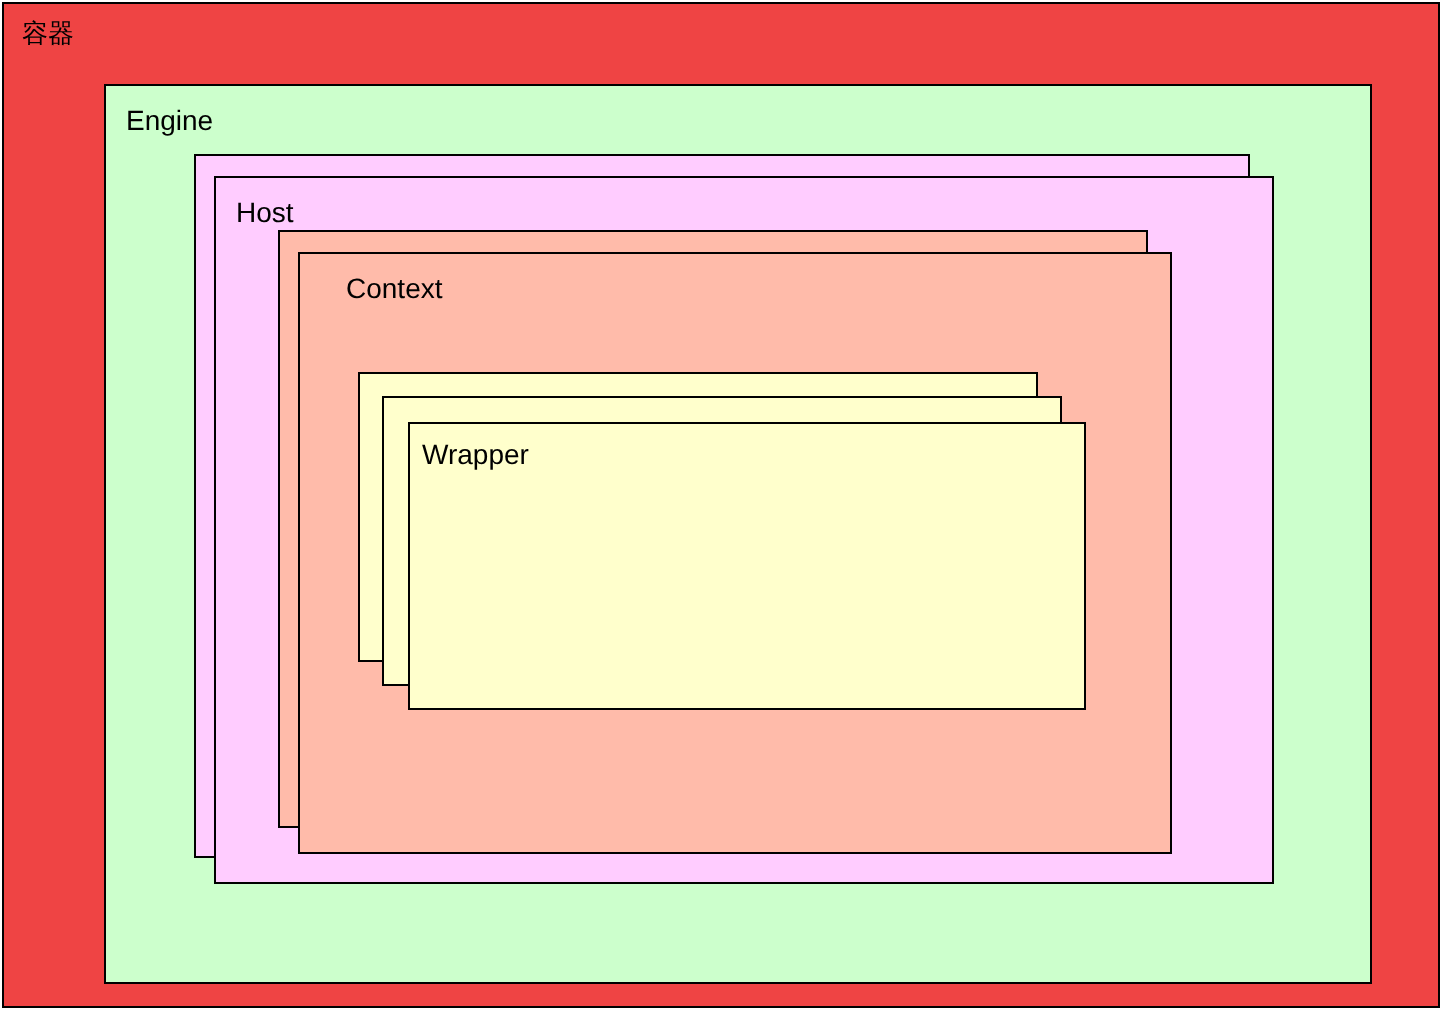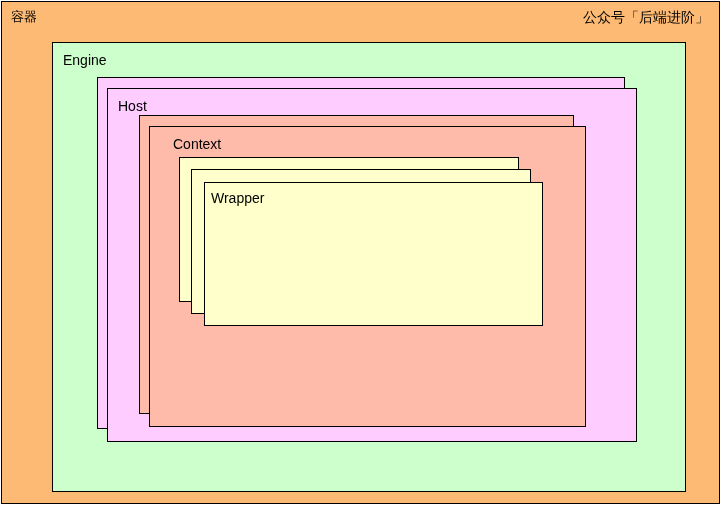--- a/index.html
+++ b/index.html
@@ -106,46 +106,45 @@
     left: 0px; top: 0px; width: 435px; height: 299px;
     background: #ffbbaa;
   }
   #context-front {
     left: 10px; top: 11px; width: 437px; height: 301px;
     background: #ffbbaa;
   }
   #context-label { left: 21px; top: 21px; margin-left: 13px; }
 
   
-  #wrapper-node { left: 177px; top: 155px; width: 360px; height: 169px; }
+  #wrapper-node { left: 177px; top: 184px; width: 360px; height: 169px; }
   #wrapper-back2 {
     left: 0px; top: 0px; width: 340px; height: 145px;
     background: #ffffcc;
   }
   #wrapper-back1 {
     left: 12px; top: 12px; width: 340px; height: 145px;
     background: #ffffcc;
   }
   #wrapper-front {
     left: 25px; top: 25px; width: 339px; height: 144px;
     background: #ffffcc;
   }
   #wrapper-label { left: 32px; top: 33px; }
   #servlet-label { left: 25px; top: 85px; width: 339px; }
 </style>
 </head>
 <body>
 
 <div id="diagram-root">
 
-  <div class="container-box" style="background: #fdba74; border-color: rgb(0, 0, 0); padding-left: 48px;">
+  <div class="container-box" style="background: #ef4444; border-color: rgb(0, 0, 0); padding-left: 48px;">
 
     <div class="container-label">容器</div>
 
-    <div class="watermark-label">公众号「后端进阶」</div>
 
     <div class="node" id="engine-node">
       <div class="layer" id="engine-front" style="background: rgb(204, 255, 204); border-color: rgb(0, 0, 0);"></div>
       <div class="node-label" id="engine-label">Engine</div>
     </div>
 
     <div class="node" id="host-node">
       <div class="layer" id="host-back" style="background: rgb(255, 204, 255); border-color: rgb(0, 0, 0);"></div>
       <div class="layer" id="host-front" style="background: rgb(255, 204, 255); border-color: rgb(0, 0, 0);"></div>
       <div class="node-label" id="host-label">Host</div>

